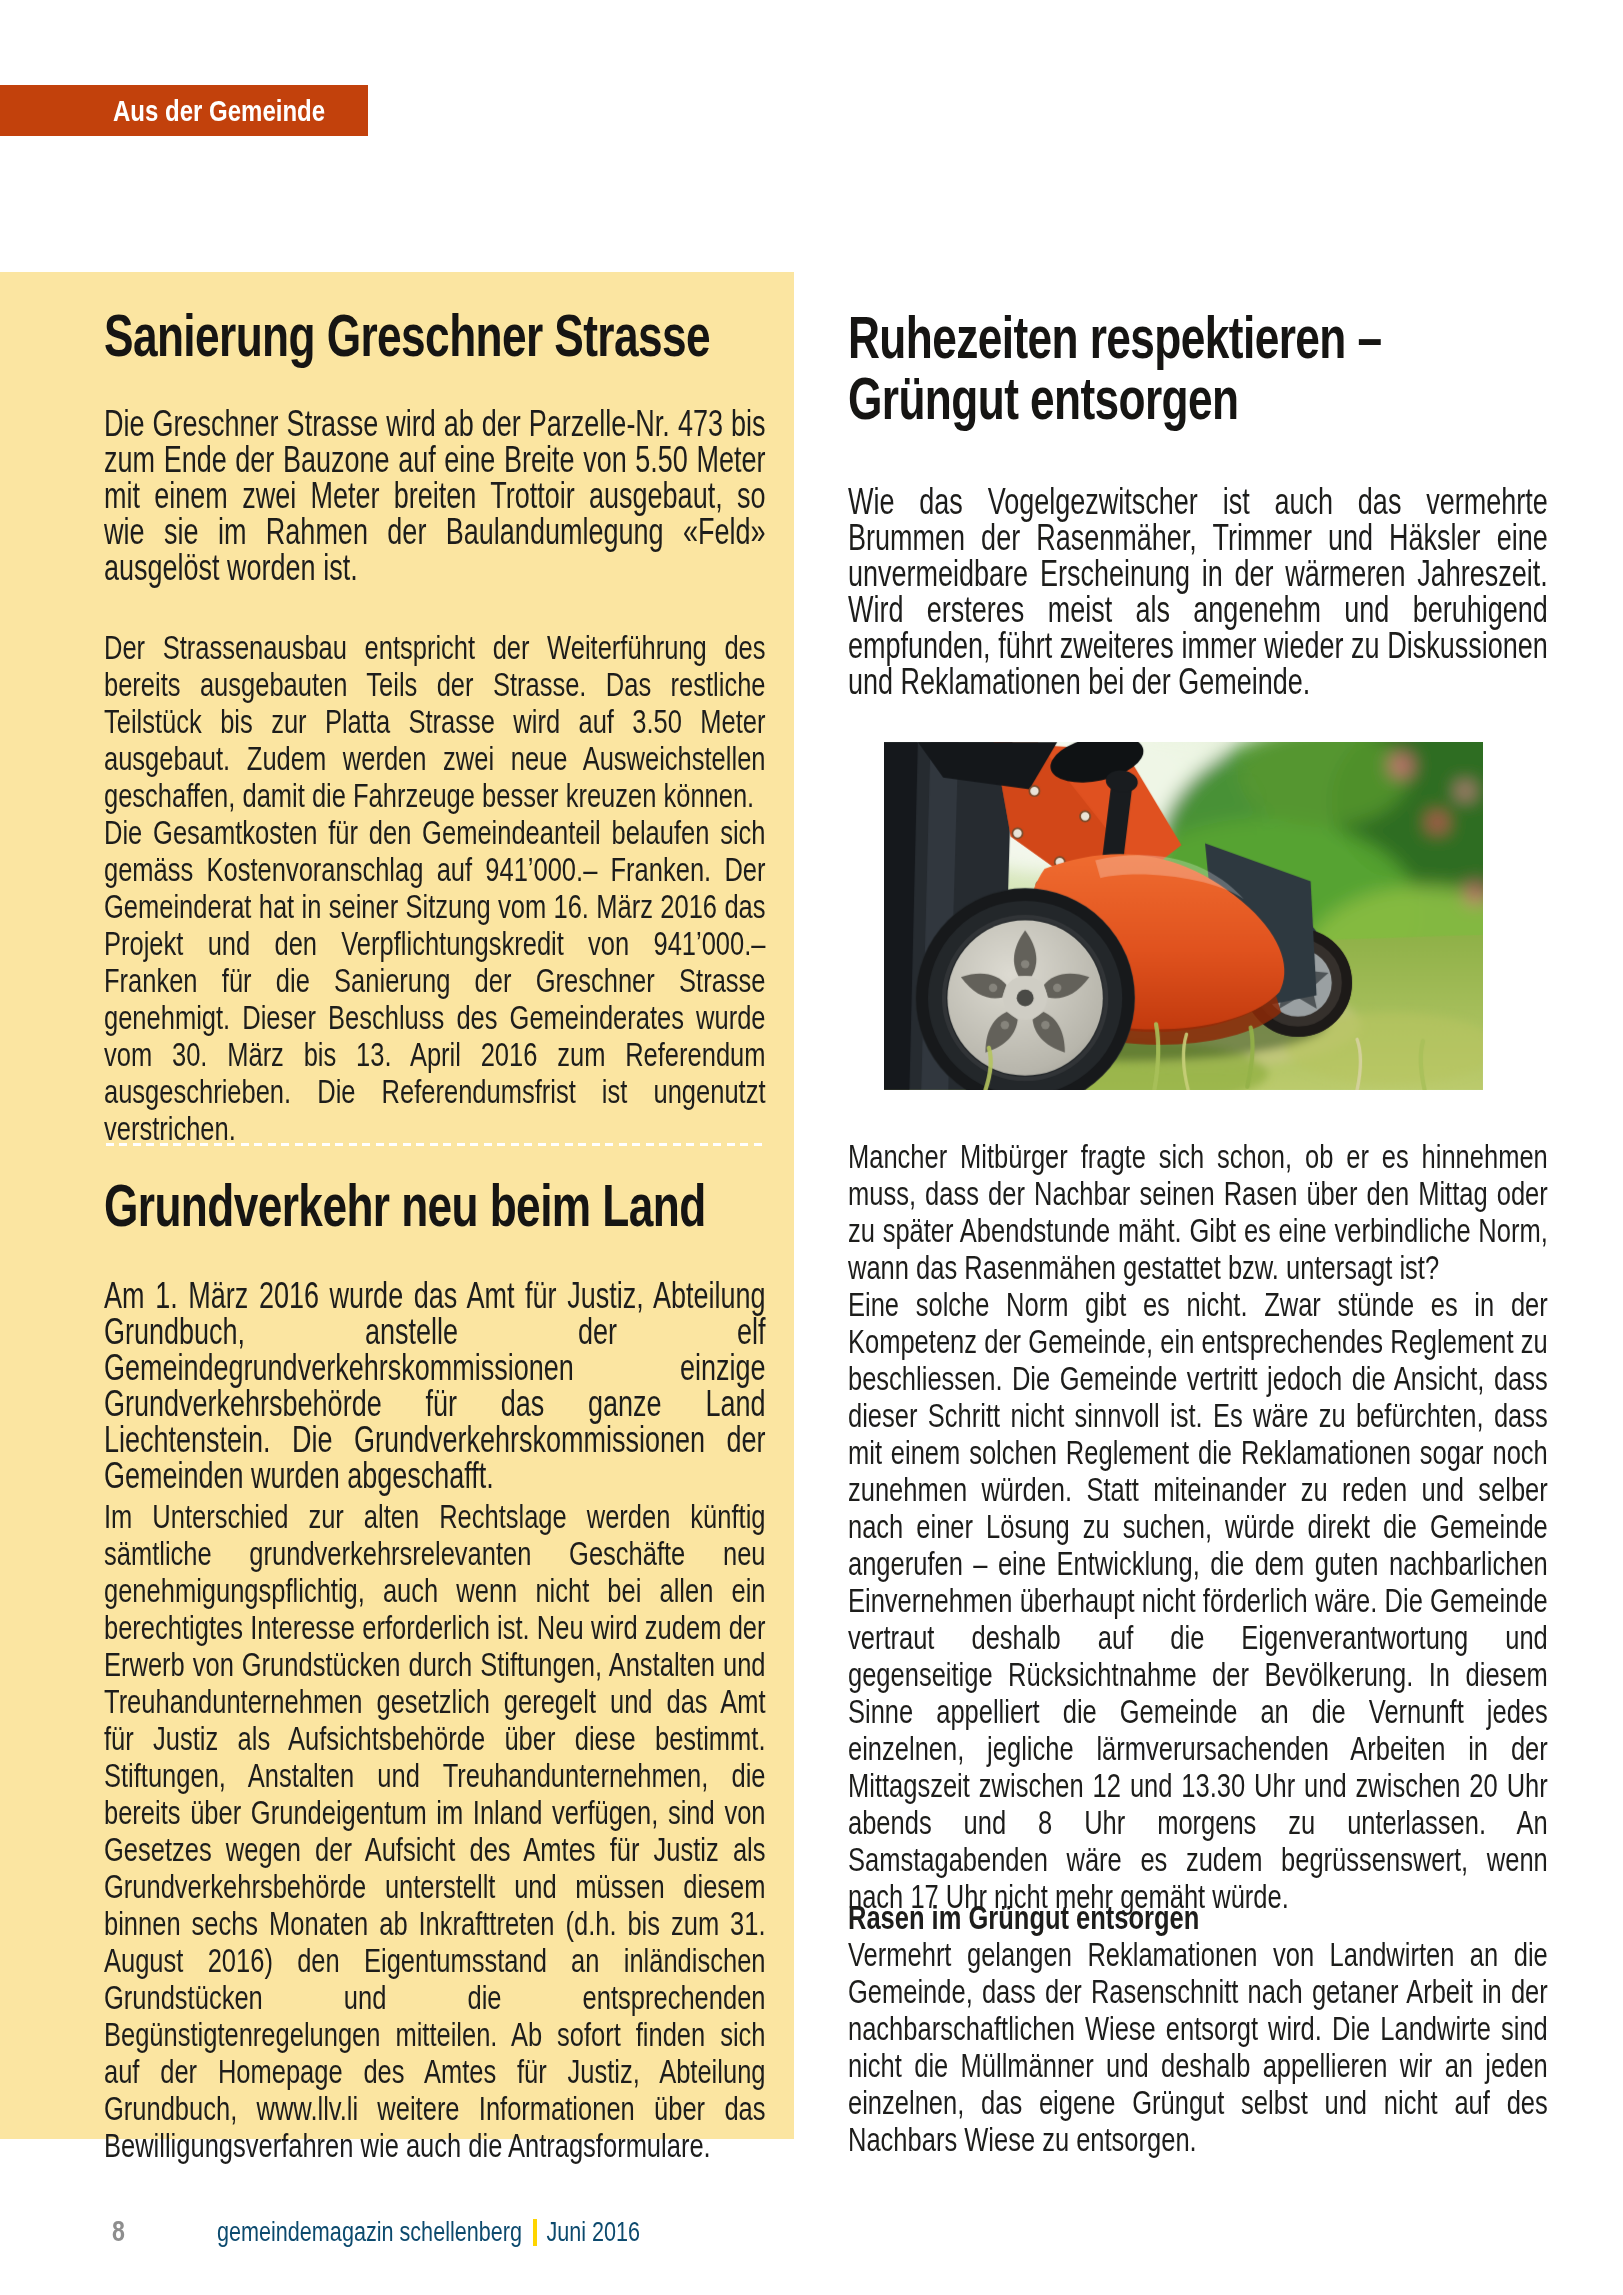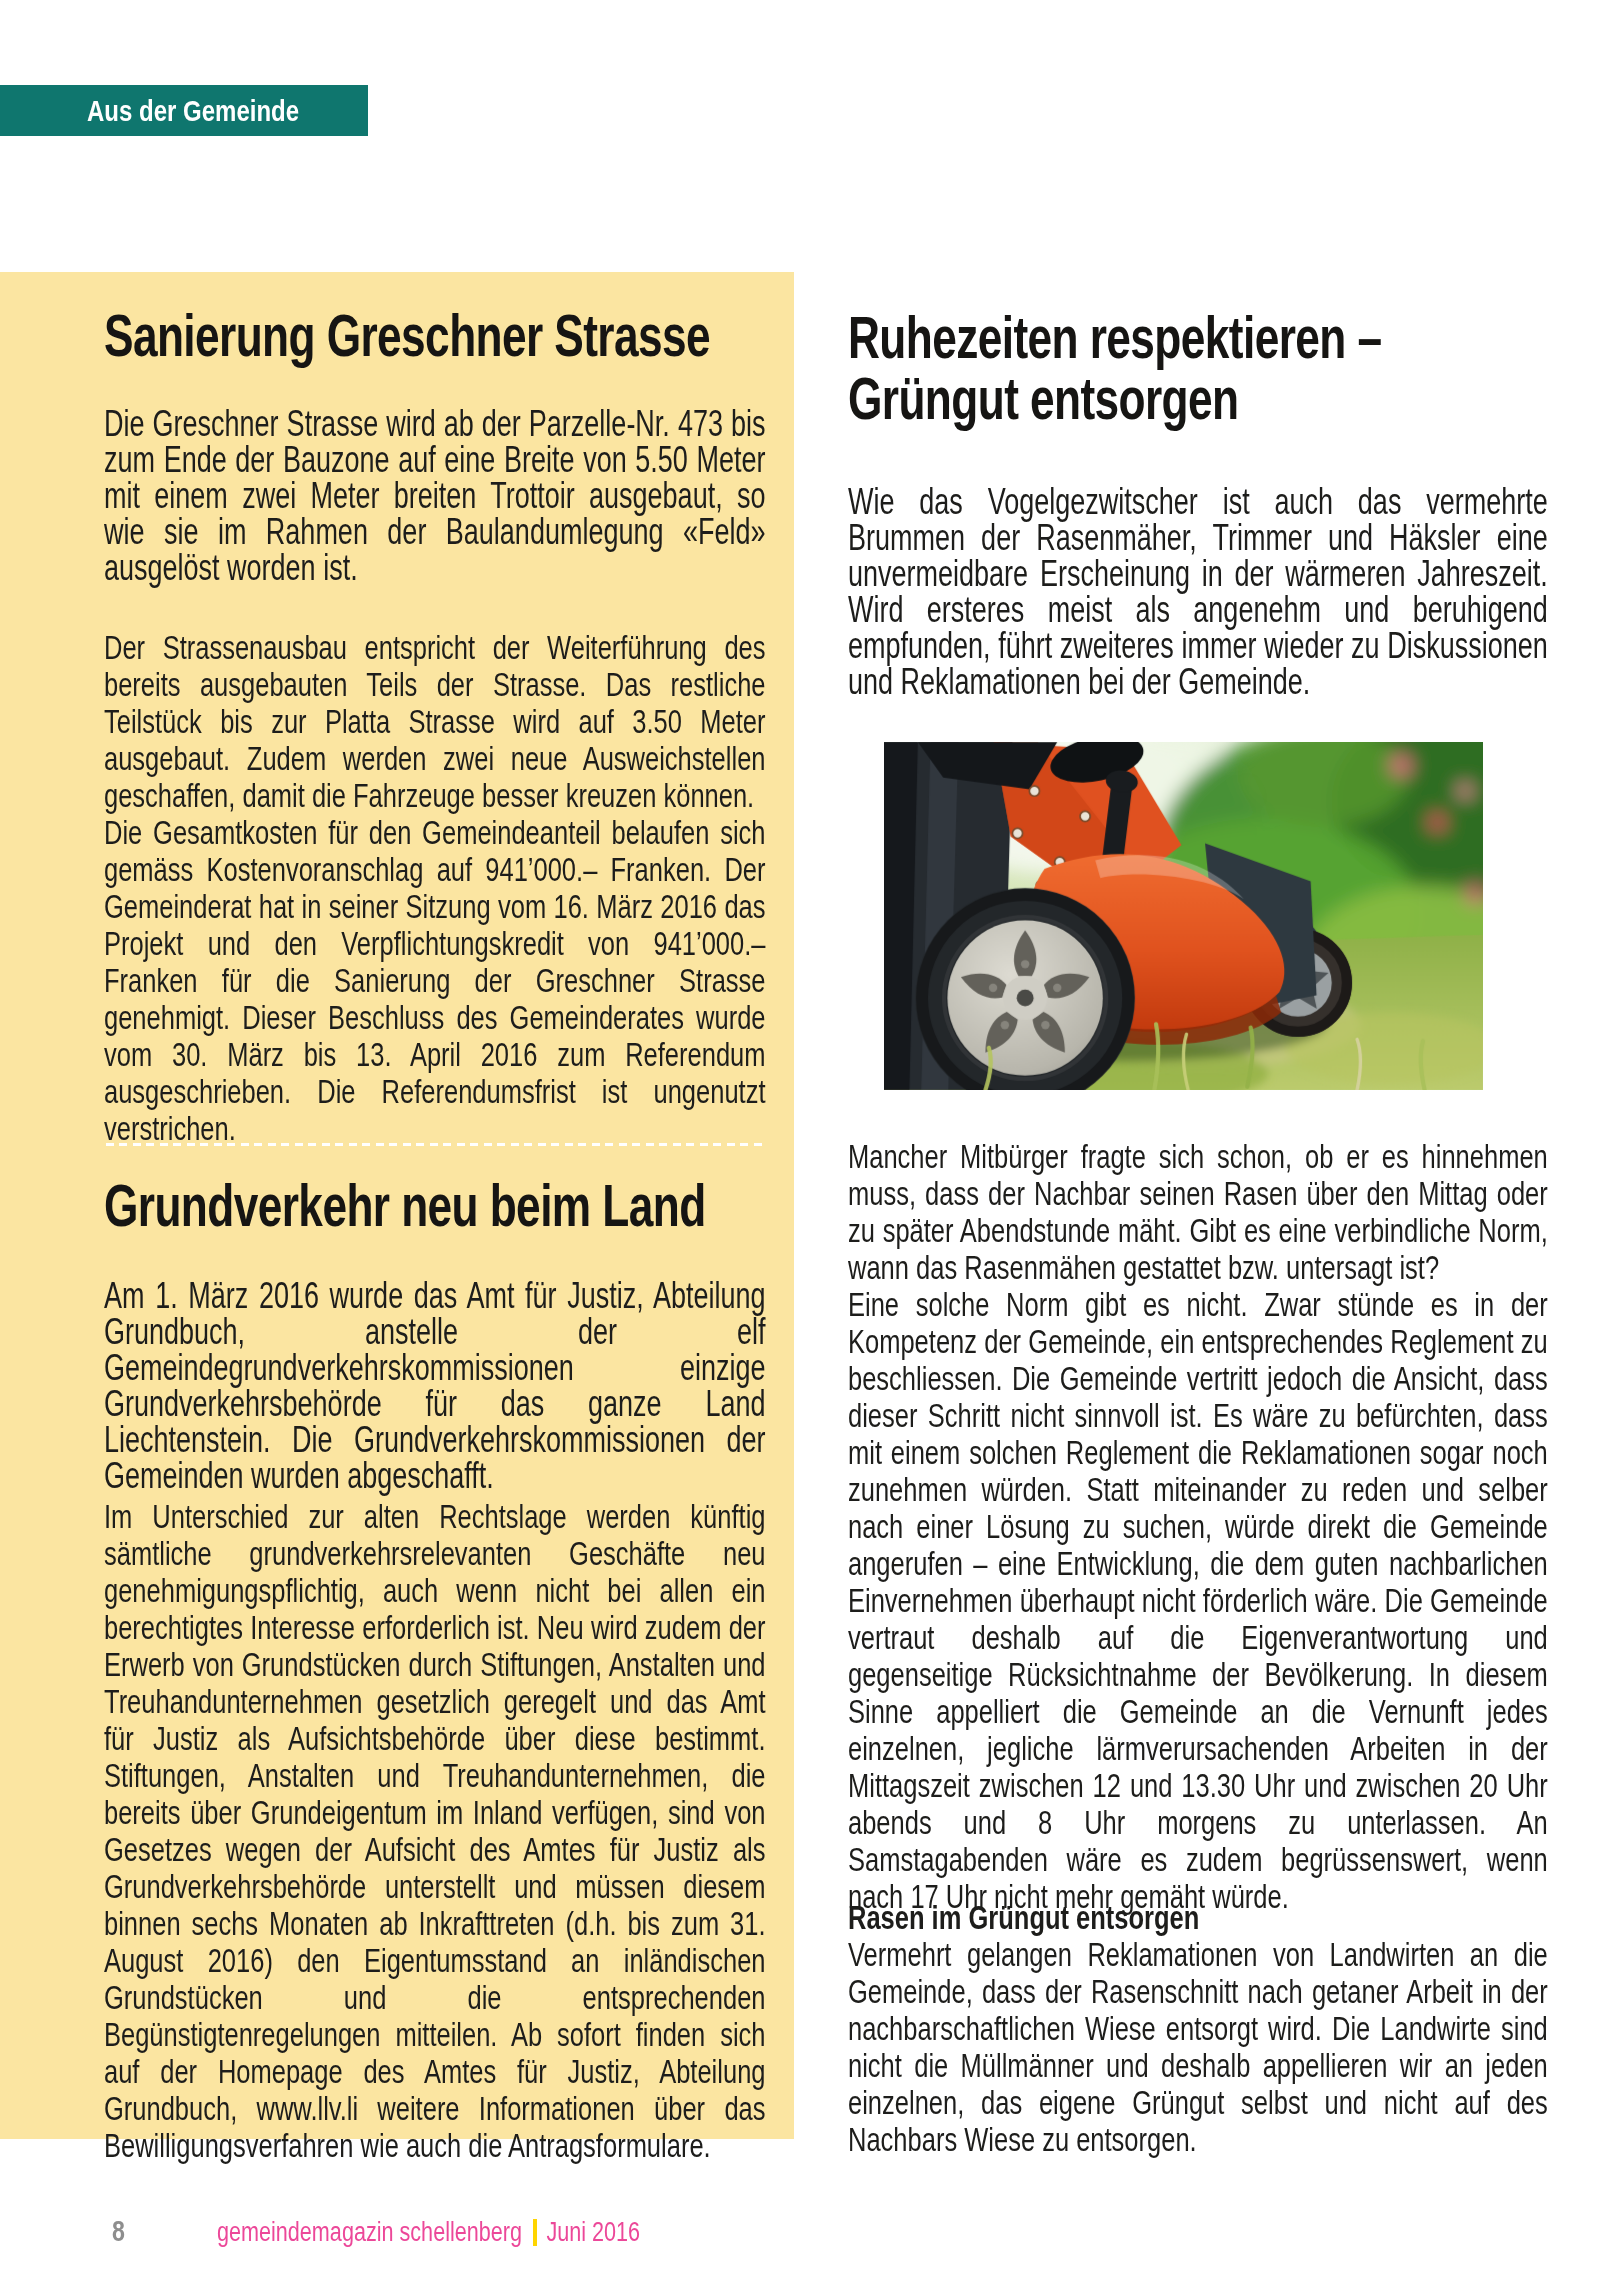--- a/index.html
+++ b/index.html
@@ -6,40 +6,40 @@
   body{
     width:1623px;height:2295px;position:relative;background:#ffffff;
     font-family:"Liberation Sans","DejaVu Sans",sans-serif;
     color:#1d1d1b;overflow:hidden;
   }
   .abs{position:absolute;}
   
   .cx{transform:scaleX(.75);transform-origin:0 0;}
   .cx8{transform:scaleX(.8);transform-origin:0 0;display:inline-block;}
   .banner{
-    left:0;top:85px;width:368px;height:51px;background:#0f766e;
-    line-height:51px;padding-left:87px;box-sizing:border-box;
+    left:0;top:85px;width:368px;height:51px;background:#c2410c;
+    line-height:51px;padding-left:113px;box-sizing:border-box;
     font-size:30px;font-weight:bold;color:#ffffff;white-space:nowrap;
   }
   .panel{left:0;top:272px;width:794px;height:1867px;background:#fbe5a1;}
   .h1{font-size:59px;line-height:59px;font-weight:bold;white-space:nowrap;letter-spacing:-0.8px;color:#161513;}
   .h1line{display:block;}
   .lead{font-size:36px;line-height:36px;}
   .bodytxt{font-size:34px;line-height:37px;}
   p{margin:0;text-align:justify;hyphens:auto;-webkit-hyphens:auto;}
   .leftw{width:882px;}
   .rightw{width:933px;}
   .divider{
     left:106px;top:1143px;width:659px;height:3.4px;
     background:repeating-linear-gradient(90deg,#ffffff 0 7.6px,rgba(0,0,0,0) 7.6px 13.5px);
   }
   .subhead{font-weight:bold;text-align:left;}
   .photo{left:884px;top:742px;width:599px;height:348px;overflow:hidden;}
   .footer-num{left:112px;top:2215px;font-size:29px;font-weight:bold;color:#8e8e8e;}
-  .footer-line{left:217px;top:2217px;font-size:27px;color:#ec4899;white-space:nowrap;}
+  .footer-line{left:217px;top:2217px;font-size:27px;color:#0c4a6e;white-space:nowrap;}
   .footer-bar{display:inline-block;width:5px;height:27px;background:#ffd500;margin:0 12px -5px 13.5px;}
 </style>
 </head>
 <body>
 
 <div class="abs banner">
   <span class="cx8">Aus der Gemeinde</span>
 </div>
 
 <div class="abs panel"></div>

